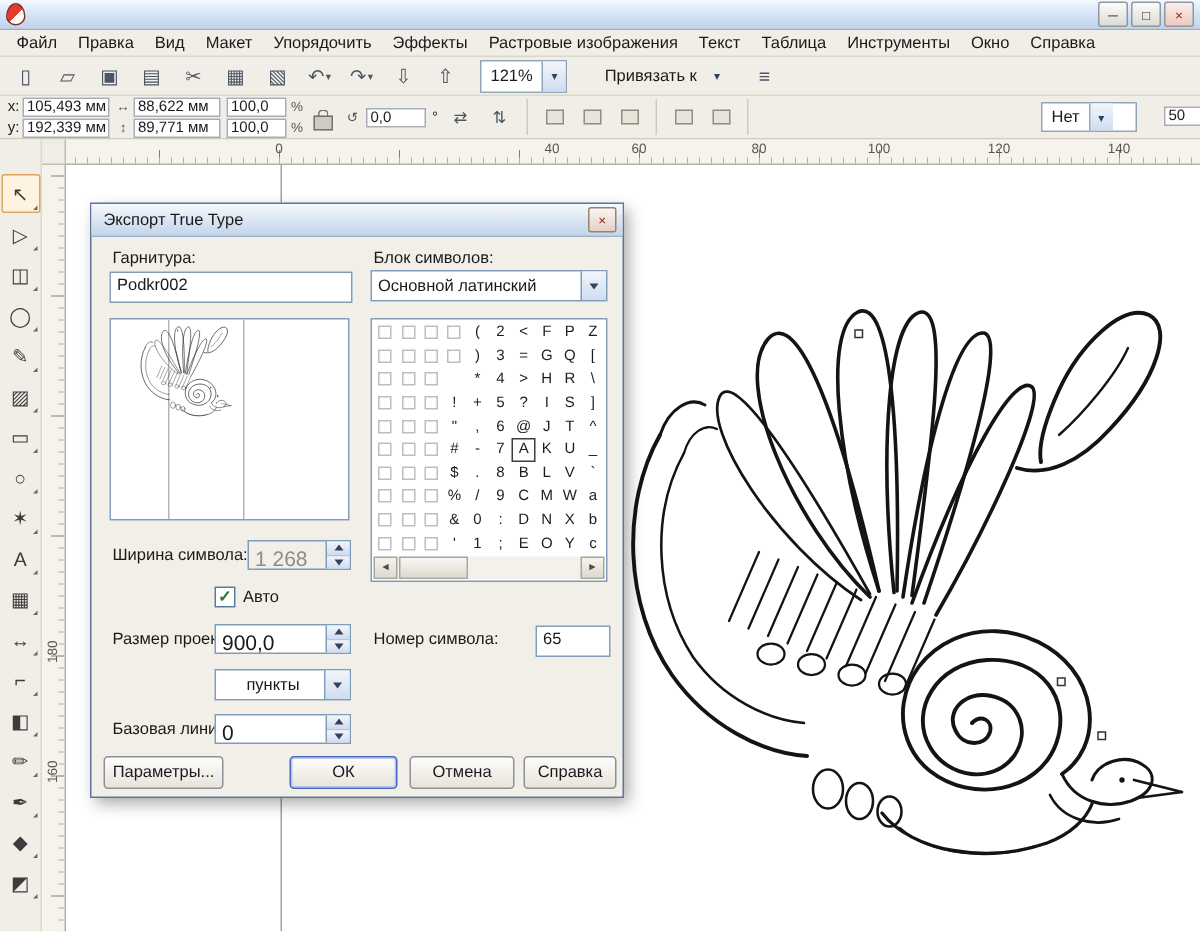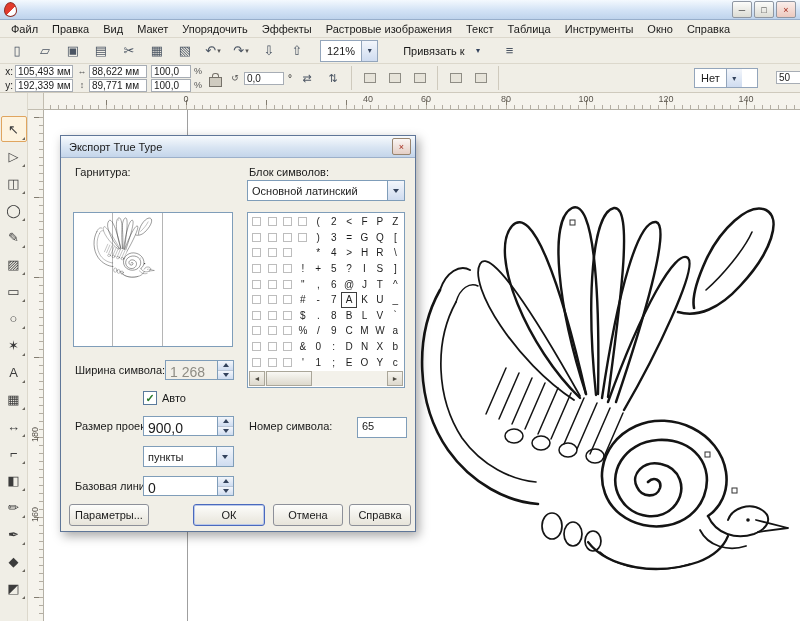--- a/index.html
+++ b/index.html
@@ -335,20 +335,21 @@
   </div>
 
   <div class="dialog">
     <div class="dlg-title">
       <span>Экспорт True Type</span>
       <span class="dlg-close">×</span>
     </div>
     <div class="dlg-body">
 
       <span class="lbl" style="left:14px;top:8px;">Гарнитура:</span>
+      <div class="txt" style="left:12px;top:23px;width:152px;">Podkr002</div>
 
       <span class="lbl" style="left:188px;top:8px;">Блок символов:</span>
       <div class="select" style="left:186px;top:22px;width:158px;">
         <span>Основной латинский</span>
         <span class="sel-btn tri-down"></span>
       </div>
 
       <div class="preview" style="left:12px;top:54px;width:160px;height:135px;">
         <div class="pv-line" style="left:38px;"></div>
         <div class="pv-line" style="left:88px;"></div>
@@ -552,21 +553,21 @@
         <span class="spin-val">900,0</span>
         <span class="spin-btns">
             <i class="tri-up"></i>
             <i class="tri-down"></i>
           </span>
       </div>
 
       <span class="lbl" style="left:188px;top:262px;">Номер символа:</span>
       <div class="txt" style="left:296px;top:259px;width:40px;">65</div>
 
-      <div class="select" style="left:82px;top:288px;width:91px;">
+      <div class="select" style="left:82px;top:288px;width:91px;text-align:center;">
         <span>пункты</span>
         <span class="sel-btn tri-down"></span>
       </div>
 
       <span class="lbl" style="left:14px;top:322px;">Базовая линия</span>
       <div class="spin" style="left:82px;top:318px;width:91px;">
         <span class="spin-val">0</span>
         <span class="spin-btns">
             <i class="tri-up"></i>
             <i class="tri-down"></i>

